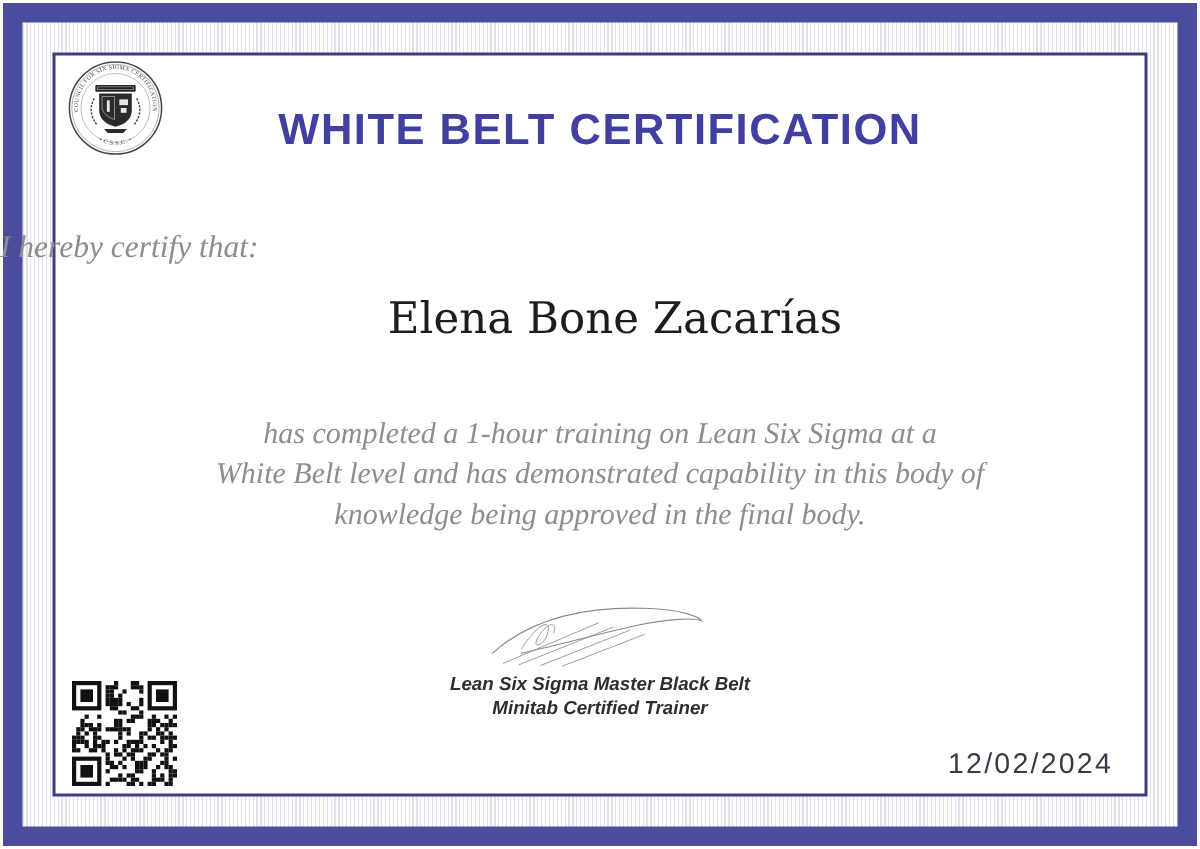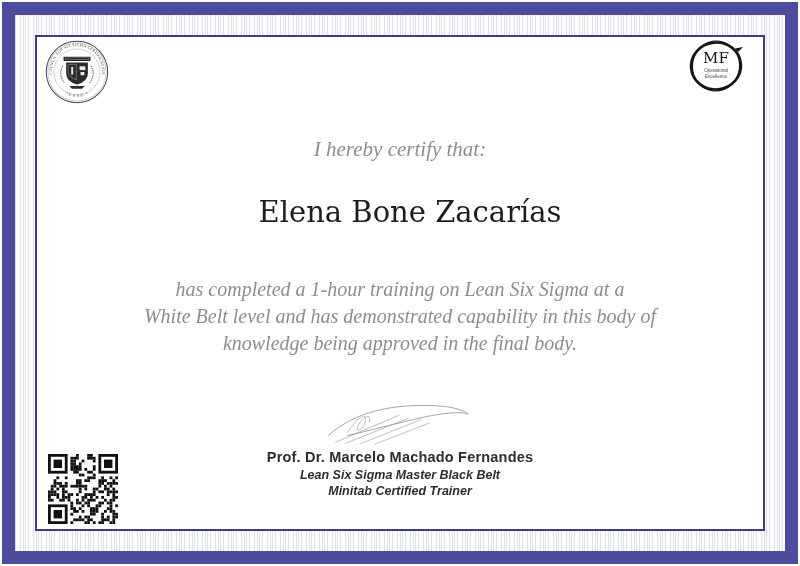--- a/index.html
+++ b/index.html
@@ -35,21 +35,21 @@
   
   .abs{position:absolute;}
   .seal{left:45px;top:39px;width:64px;height:66px;}
   .mf-logo{left:686px;top:36px;width:60px;height:60px;}
   .cert-title{
     left:0;right:0;top:71px;text-align:center;
     font-size:29px;font-weight:700;letter-spacing:1px;
     color:var(--title-blue);
   }
   .intro-line{
-    left:0;right:0;top:137px;text-align:center;
+    left:0;right:0;top:152px;text-align:left;
     font-family:"Liberation Serif",serif;font-style:italic;
     font-size:21px;color:var(--muted-text);
   }
   .recipient-name{
     left:0;right:0;top:195px;text-align:center;
     font-family:"DejaVu Serif",serif;
     font-size:29px;color:var(--dark-text);padding-left:20px;
   }
   .body-text{
     left:60px;right:60px;top:276px;text-align:center;
@@ -110,31 +110,22 @@
       <rect x="54" y="41" width="9" height="6" fill="#e8e8e8"></rect>
       <rect x="55.5" y="50" width="6" height="5" fill="#e8e8e8"></rect>
 
       <path d="M28,40 q-8,14 3,28" fill="none" stroke="#3a3a3a" stroke-width="1.4" stroke-dasharray="2.4 1.4"></path>
       <path d="M72,40 q8,14 -3,28" fill="none" stroke="#3a3a3a" stroke-width="1.4" stroke-dasharray="2.4 1.4"></path>
 
       <path d="M38,72 h24 l-4,4 h-16 z" fill="#2b2b2b"></path>
     </svg>
   </div>
 
-  <div class="abs mf-logo">
-    <svg viewBox="0 0 60 60" width="60" height="60">
-      <ellipse cx="30" cy="30" rx="25" ry="23.5" fill="none" stroke="#161616" stroke-width="2.6" transform="rotate(-6 30 30)"></ellipse>
-      <ellipse cx="30" cy="30" rx="23.5" ry="25" fill="none" stroke="#161616" stroke-width="1.1" transform="rotate(9 30 30)"></ellipse>
-      <path d="M52,16 l5,-5 l-8,1.5 z" fill="#161616"></path>
-      <text x="30" y="27" text-anchor="middle" font-family="DejaVu Serif, serif" font-size="15" fill="#161616">MF</text>
-      <text x="30" y="36" text-anchor="middle" font-family="Liberation Sans, sans-serif" font-size="4.6" fill="#4a4a4a">Operational</text>
-      <text x="30" y="42" text-anchor="middle" font-family="Liberation Sans, sans-serif" font-size="4.6" fill="#4a4a4a">Excellence</text>
-    </svg>
-  </div>
-
+
+  <div class="abs cert-title">WHITE BELT CERTIFICATION</div>
 
   <div class="abs intro-line">I hereby certify that:</div>
 
   <div class="abs recipient-name">Elena Bone Zacarías</div>
 
   <div class="abs body-text">
     <span>has completed a 1-hour training on Lean Six Sigma at a</span>
     <span>White Belt level and has demonstrated capability in this body of</span>
     <span>knowledge being approved in the final body.</span>
   </div>
@@ -148,21 +139,20 @@
         <path d="M55,72 C75,40 96,28 92,48 C88,68 68,74 78,56 C88,38 106,30 100,50"></path>
         <path d="M30,92 L162,36"></path>
         <path d="M52,94 L182,42"></path>
         <path d="M82,95 L206,46"></path>
         <path d="M112,96 L226,52"></path>
       </g>
     </svg>
   </div>
 
   <div class="abs signature-block">
-    <div class="sig-name">Prof. Dr. Marcelo Machado Fernandes</div>
     <div class="sig-credential">Lean Six Sigma Master Black Belt</div>
     <div class="sig-credential">Minitab Certified Trainer</div>
   </div>
 
   <div class="abs qr">
       <svg viewBox="0 0 70 70" width="70" height="70">
         <rect width="70" height="70" fill="#fff"></rect>
         <rect x="28.00" y="0.00" width="2.80" height="2.80" fill="#111"></rect>
         <rect x="39.20" y="0.00" width="2.80" height="2.80" fill="#111"></rect>
         <rect x="42.00" y="0.00" width="2.80" height="2.80" fill="#111"></rect>
@@ -371,14 +361,15 @@
         <rect x="5.60" y="5.60" width="8.40" height="8.40" fill="#111"></rect>
         <rect x="50.40" y="0.00" width="19.60" height="19.60" fill="#111"></rect>
         <rect x="53.20" y="2.80" width="14.00" height="14.00" fill="#fff"></rect>
         <rect x="56.00" y="5.60" width="8.40" height="8.40" fill="#111"></rect>
         <rect x="0.00" y="50.40" width="19.60" height="19.60" fill="#111"></rect>
         <rect x="2.80" y="53.20" width="14.00" height="14.00" fill="#fff"></rect>
         <rect x="5.60" y="56.00" width="8.40" height="8.40" fill="#111"></rect>
       </svg>
     </div>
 
+  <div class="abs date">12/02/2024</div>
 
 </div>
 
 </body></html>

